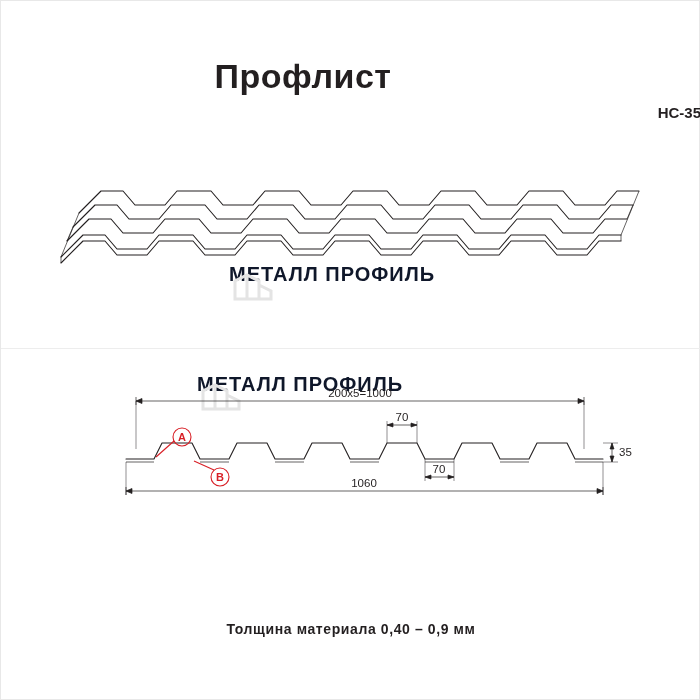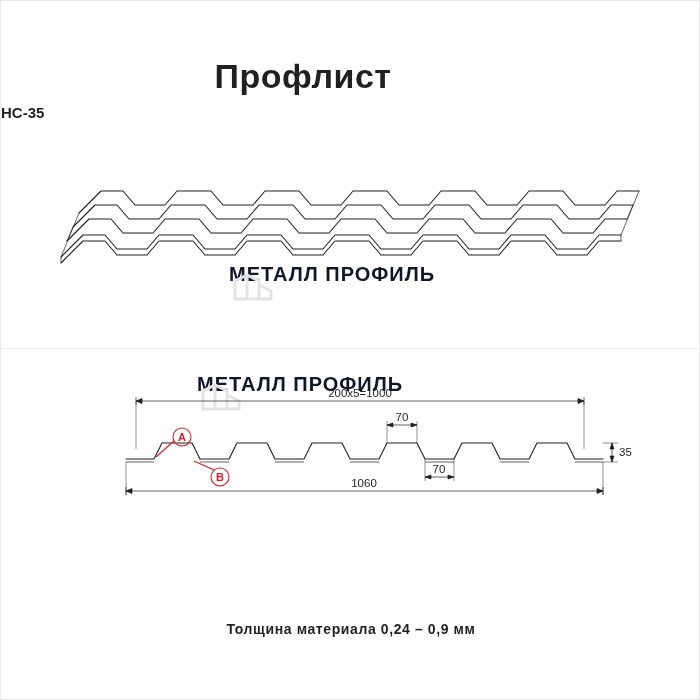--- a/index.html
+++ b/index.html
@@ -33,21 +33,21 @@
     font-size: 34px;
     font-weight: bold;
     letter-spacing: 0.5px;
     color: #231f20;
   }
   .subtitle {
     position: absolute;
     top: 103px;
     left: 0;
     width: 700px;
-    text-align: left;
+    text-align: right;
     font-size: 15px;
     font-weight: bold;
     color: #231f20;
   }
 
   
   .watermark {
     position: absolute;
     pointer-events: none;
     user-select: none;
@@ -227,15 +227,15 @@
 
       <g>
         <circle class="red" cx="114" cy="96" r="9"></circle>
         <path class="red" d="M108 89 L88 80"></path>
         <text class="redtxt" x="114" y="100" text-anchor="middle">B</text>
       </g>
 
     </svg>
   </div>
 
-  <div class="footer-note">Толщина материала 0,24 – 0,9 мм</div>
+  <div class="footer-note">Толщина материала 0,40 – 0,9 мм</div>
 
 </div>
 
 </body></html>

